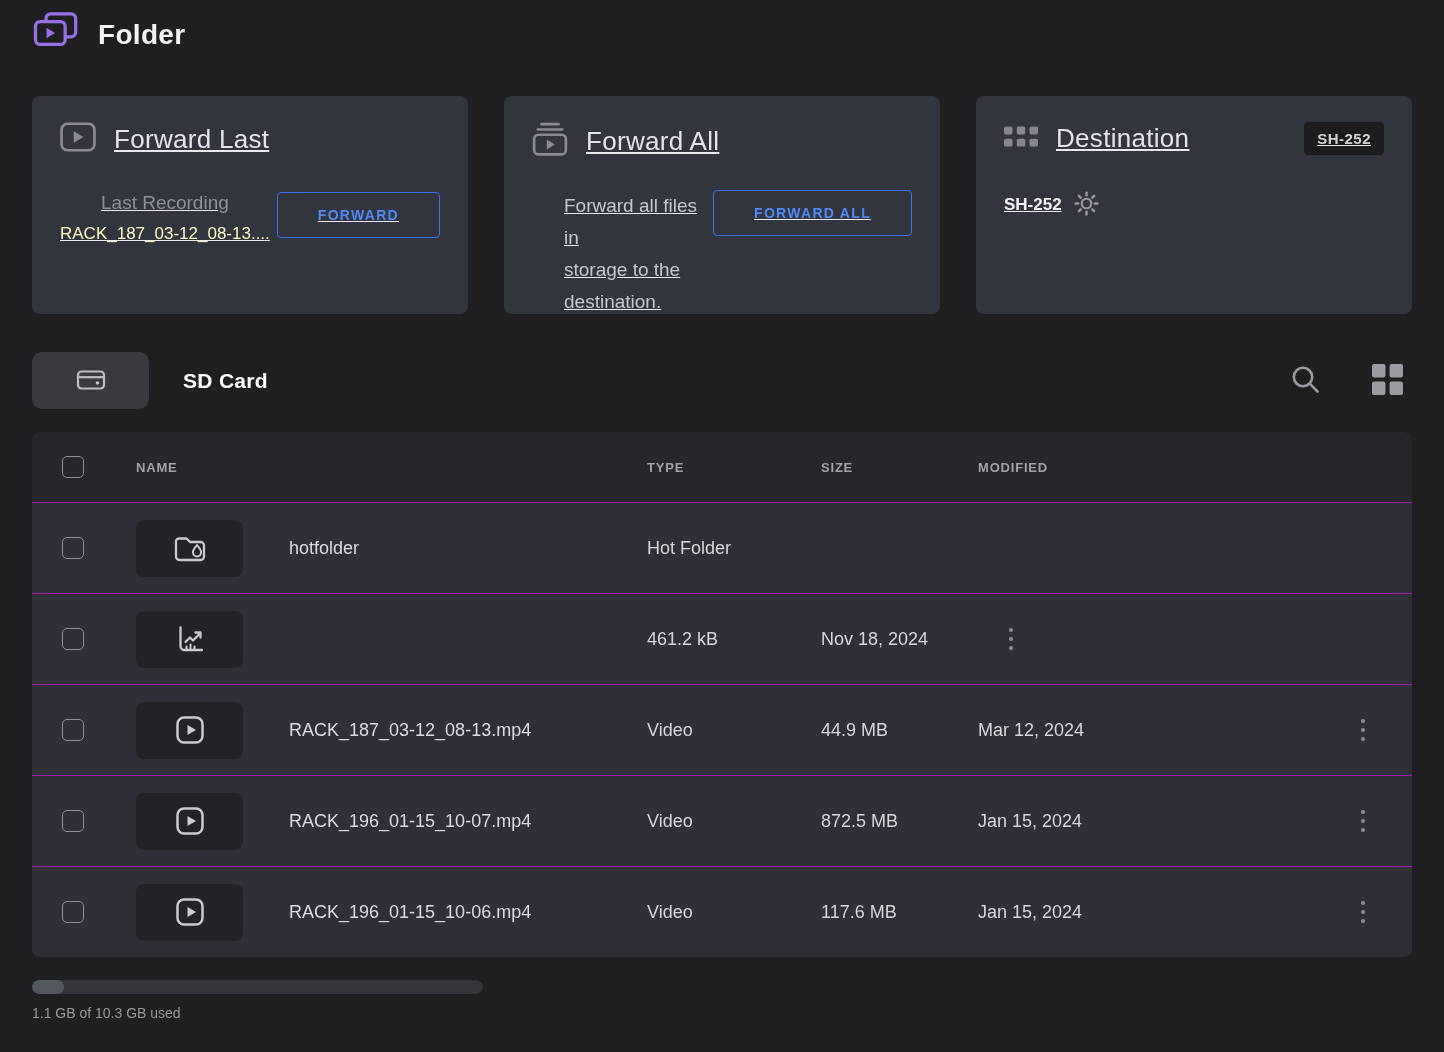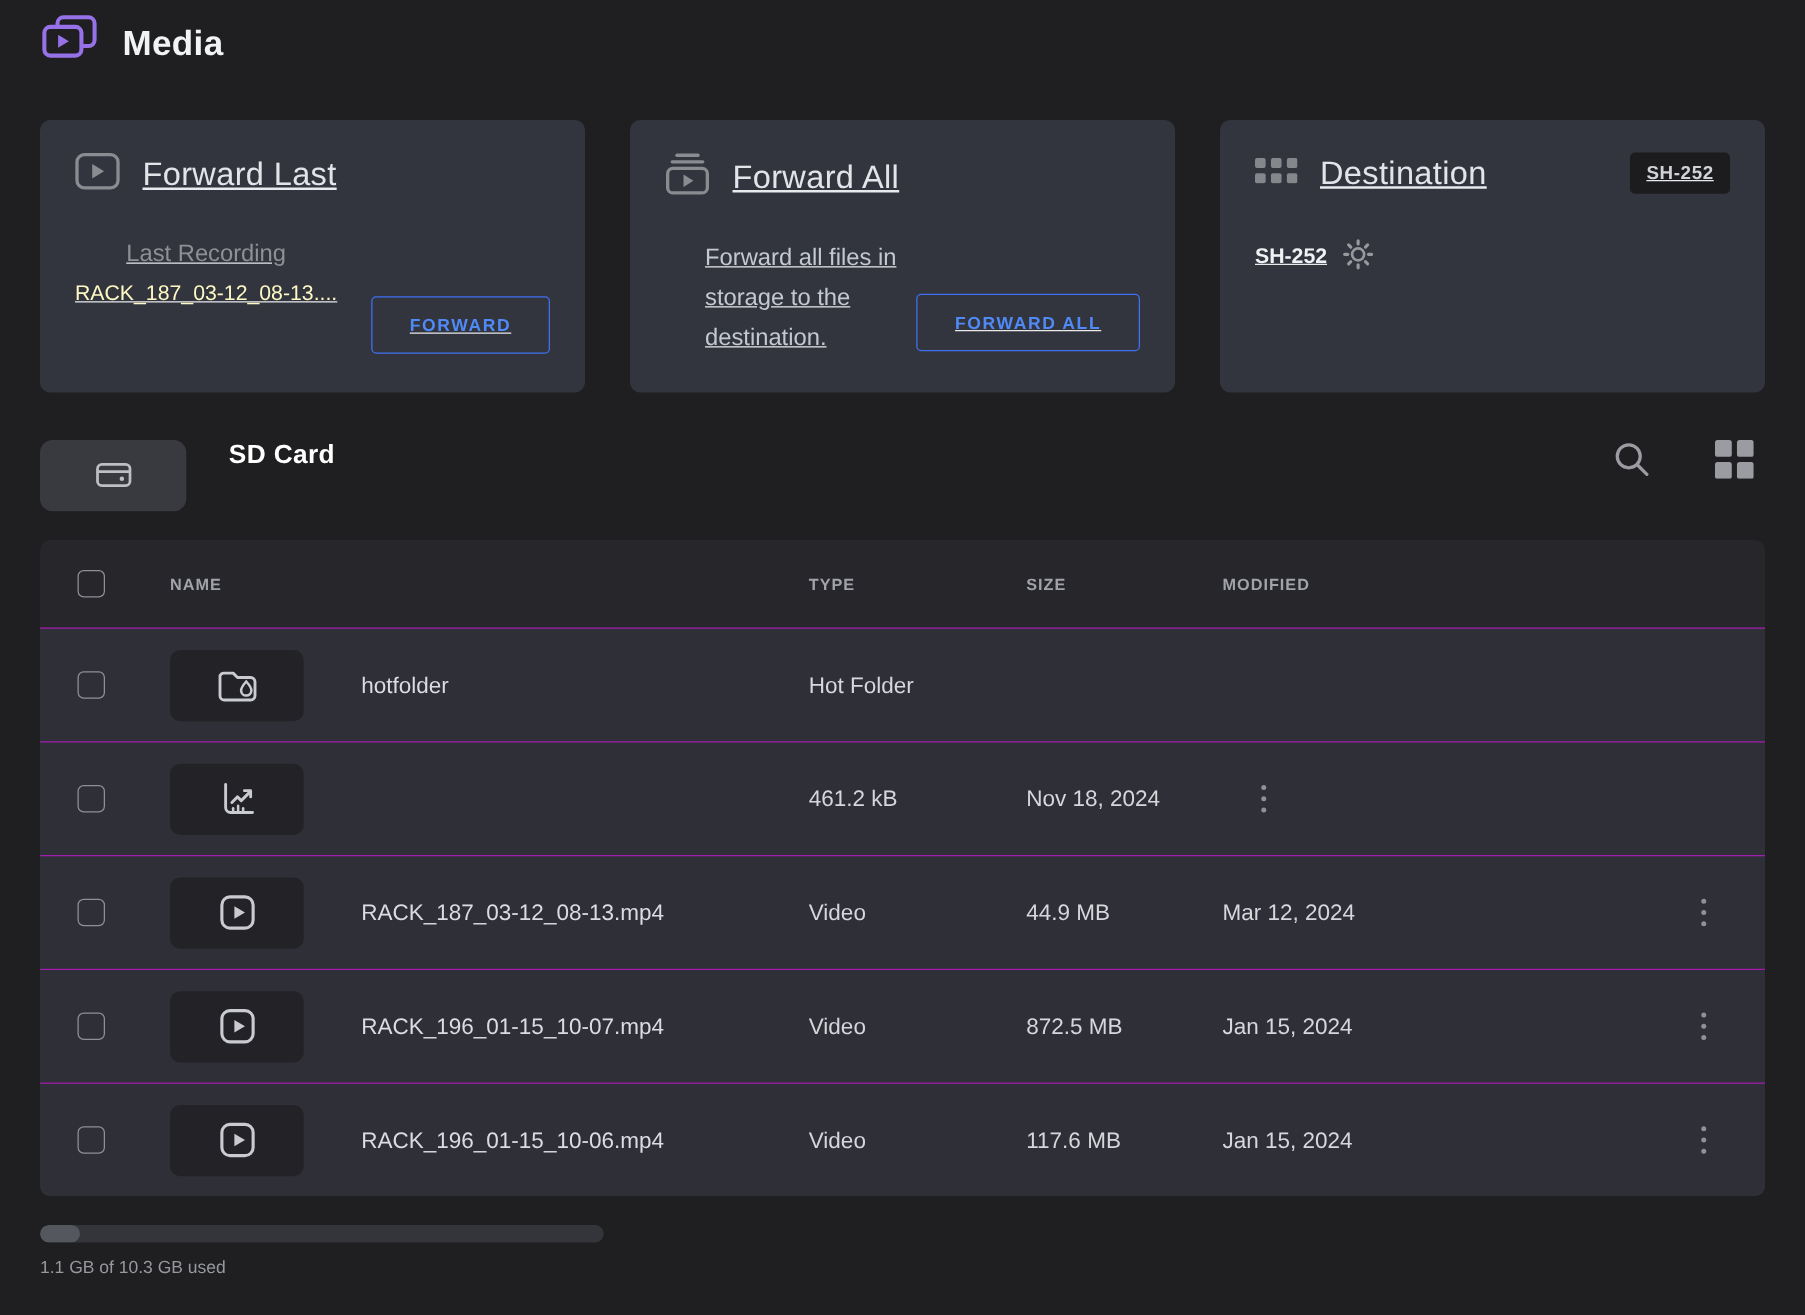--- a/index.html
+++ b/index.html
@@ -28,31 +28,31 @@
 
   .card-content { display:flex; justify-content:space-between; align-items:flex-start; margin-top:36px; }
   .last-rec-label { font-size:19px; color:#8D9095;text-align:center; }
   .last-rec-file { font-size:17px; color:#fef9c3; margin-top:10px; }
   .card-desc { font-size:19px; line-height:32px; color:#C4C8D0; white-space:pre-line; }
 
   .btn-outline {
     background:transparent; border:1px solid #3E72F2; border-radius:4px;
     color:#4F8AF6; font-family:"Liberation Sans", sans-serif;
     font-size:14px; font-weight:700; letter-spacing:1.3px;
-    padding:14px 30px; cursor:pointer; white-space:nowrap;margin-top:44px;
+    padding:14px 40px; cursor:pointer; white-space:nowrap;
   }
   .badge {
     background:#1C1C1F; color:#D0D2D6; border-radius:4px;
     font-size:15px; font-weight:600; letter-spacing:.5px; padding:8px 13px;
   }
   .dest-value-row { display:flex; align-items:center; gap:12px; margin-top:36px; }
   .dest-value { font-size:17px; font-weight:600; color:#F0F1F3; }
 
   
-  .source-row { display:flex; align-items:flex-start; margin-top:38px; }
+  .source-row { display:flex; align-items:center; margin-top:38px; }
   .sd-button {
     width:117px; height:57px; background:#393A40; border:none; border-radius:10px;
     display:flex; align-items:center; justify-content:center; cursor:pointer;
   }
   .source-label { margin-left:34px; font-size:21px; font-weight:700; color:#FFFFFF; letter-spacing:.3px; }
   .source-row .spacer { flex:1; }
   .icon-button { background:none; border:none; cursor:pointer; display:flex; align-items:center; justify-content:center; }
   .search-btn { margin-right:52px; }
   .grid-btn { margin-right:9px; }
 
@@ -103,21 +103,21 @@
 <div class="page">
 
   <div class="page-header">
     <span>
       <svg width="50" height="44" viewBox="0 0 52 46" fill="none">
         <rect x="14.5" y="3" width="31" height="24" rx="5" stroke="#9671E8" stroke-width="3.4"></rect>
         <rect x="3.5" y="11" width="31" height="24" rx="5" fill="#1F1F21" stroke="#9671E8" stroke-width="3.4"></rect>
         <polygon points="15,17.5 15,28.5 24,23" fill="#9671E8"></polygon>
       </svg>
     </span>
-    <h1 class="page-title">Media</h1>
+    <h1 class="page-title">Folder</h1>
   </div>
 
   <div class="cards">
 
     <div class="card">
       <div class="card-title-row">
         <span>
           <svg width="36" height="30" viewBox="0 0 34 28" fill="none">
             <rect x="1.5" y="1.5" width="31" height="25" rx="5.5" stroke="#8A8C92" stroke-width="2.5"></rect>
             <polygon points="13,8.5 13,19.5 22,14" fill="#8A8C92"></polygon>

